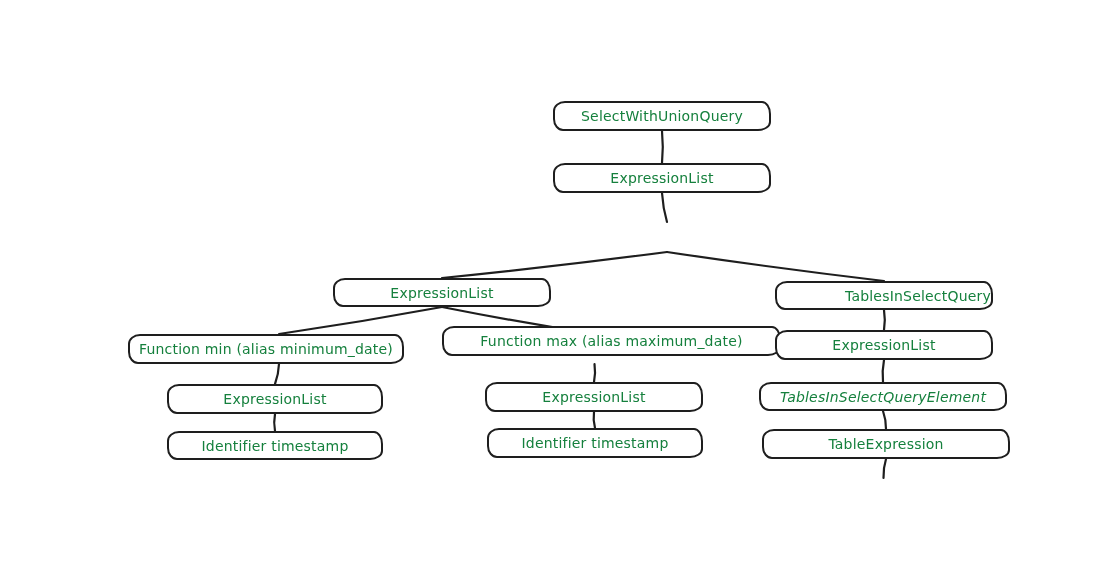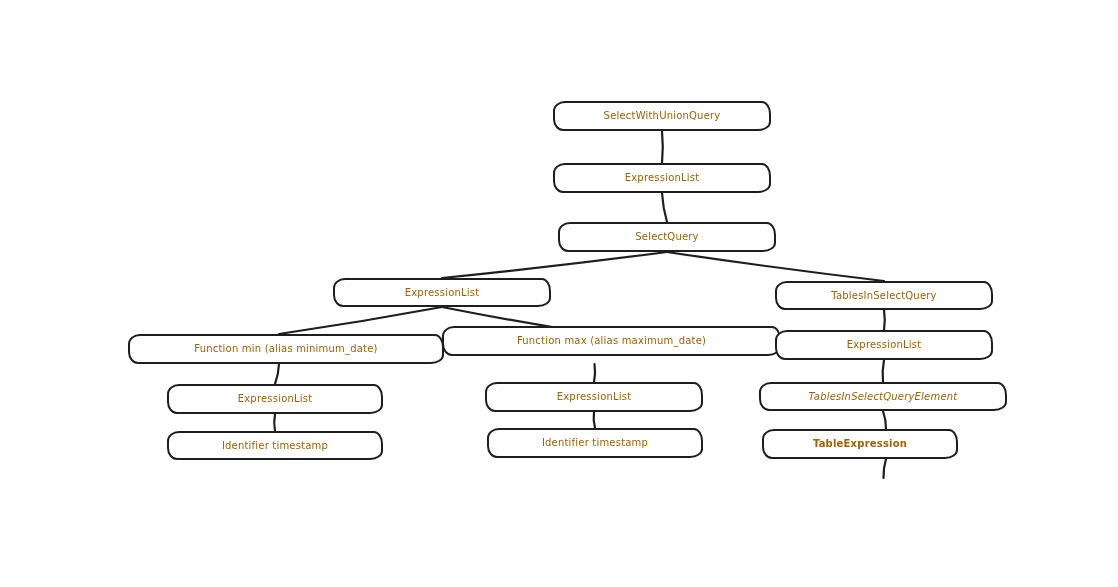--- a/index.html
+++ b/index.html
@@ -34,22 +34,22 @@
     box-sizing: border-box;
     background: #ffffff;
     border: 2.2px solid #1e1e1e;
     border-radius: 12px 9px 13px 10px / 10px 13px 9px 12px;
     display: flex;
     align-items: center;
     justify-content: center;
     z-index: 2;
   }
   .node-label {
-    color: #a16207;
-    font-size: 10px;
+    color: #15803d;
+    font-size: 14px;
     letter-spacing: 0.2px;
     white-space: nowrap;
     line-height: 1;
     transform: translateY(-0.5px);
   }
 </style>
 </head>
 <body>
 
 <div id="canvas">
@@ -68,49 +68,46 @@
       <path d="M 884 360 Q 881.9016503356635 370.9273477425302 883 382" class="edge"></path>
       <path d="M 883 411 Q 886.0782302781314 419.73696162031143 886 429" class="edge"></path>
       <path d="M 886 459 Q 883.1636731271319 468.2912727798858 883.5 478" class="edge"></path>
     </svg>
 <div class="node" style="left: 553px; top: 101px; width: 218px; height: 30px;">
       <span class="node-label">SelectWithUnionQuery</span>
     </div>
     <div class="node" style="left: 553px; top: 163px; width: 218px; height: 30px;">
       <span class="node-label">ExpressionList</span>
     </div>
-    <div class="node" style="left: 558px; top: 222px; width: 218px; height: 30px;">
-      <span class="node-label">SelectQuery</span>
-    </div>
     <div class="node" style="left: 333px; top: 278px; width: 218px; height: 29px;">
       <span class="node-label">ExpressionList</span>
     </div>
-    <div class="node" style="left: 128px; top: 334px; width: 316px; height: 30px;">
+    <div class="node" style="left: 128px; top: 334px; width: 276px; height: 30px;">
       <span class="node-label">Function min (alias minimum_date)</span>
     </div>
     <div class="node" style="left: 442px; top: 326px; width: 339px; height: 30px;">
       <span class="node-label">Function max (alias maximum_date)</span>
     </div>
     <div class="node" style="left: 167px; top: 384px; width: 216px; height: 30px;">
       <span class="node-label">ExpressionList</span>
     </div>
     <div class="node" style="left: 167px; top: 431px; width: 216px; height: 29px;">
       <span class="node-label">Identifier timestamp</span>
     </div>
     <div class="node" style="left: 485px; top: 382px; width: 218px; height: 30px;">
       <span class="node-label">ExpressionList</span>
     </div>
     <div class="node" style="left: 487px; top: 428px; width: 216px; height: 30px;">
       <span class="node-label">Identifier timestamp</span>
     </div>
-    <div class="node" style="left: 775px; top: 281px; width: 218px; height: 29px;">
+    <div class="node" style="left: 775px; top: 281px; width: 218px; height: 29px; justify-content: flex-end;">
       <span class="node-label">TablesInSelectQuery</span>
     </div>
     <div class="node" style="left: 775px; top: 330px; width: 218px; height: 30px;">
       <span class="node-label">ExpressionList</span>
     </div>
     <div class="node" style="left: 759px; top: 382px; width: 248px; height: 29px; font-style: italic;">
       <span class="node-label">TablesInSelectQueryElement</span>
     </div>
-    <div class="node" style="left: 762px; top: 429px; width: 196px; height: 30px; font-weight: bold;">
+    <div class="node" style="left: 762px; top: 429px; width: 248px; height: 30px;">
       <span class="node-label">TableExpression</span>
     </div>
   </div>
 
 </body></html>

